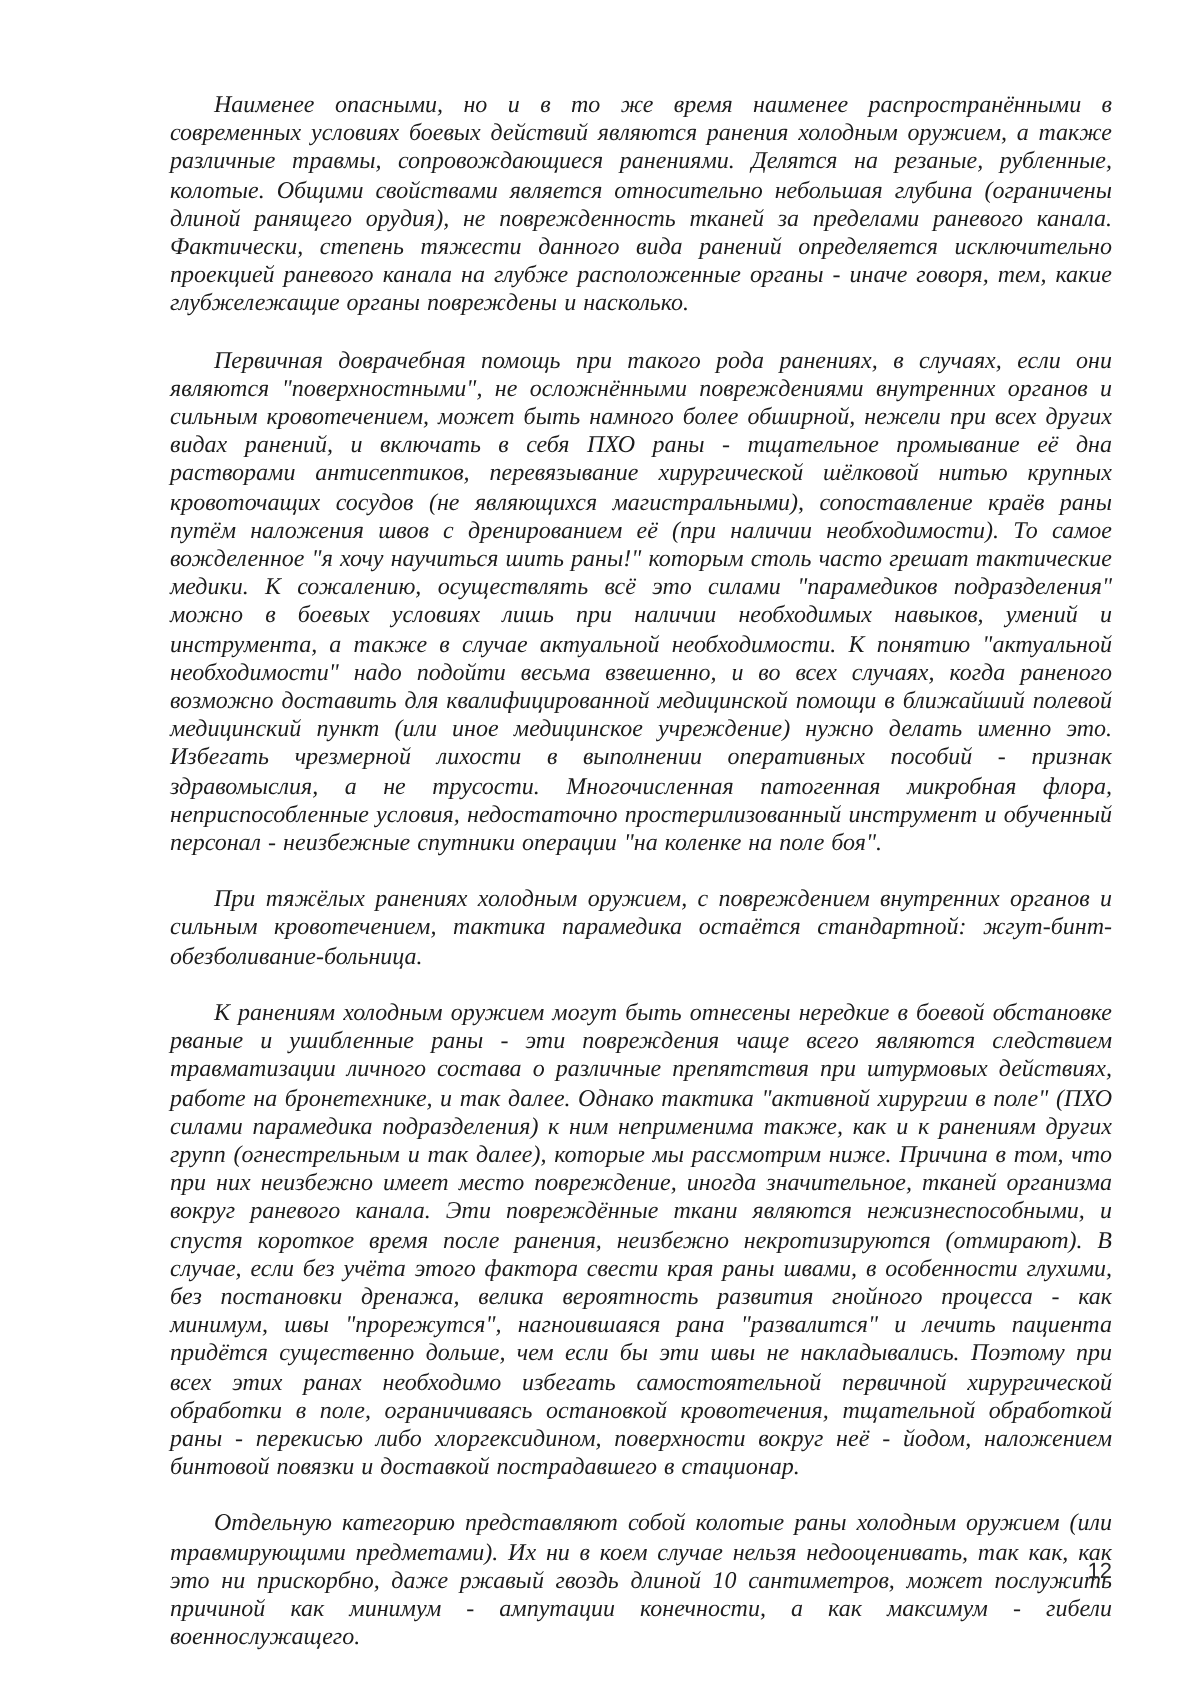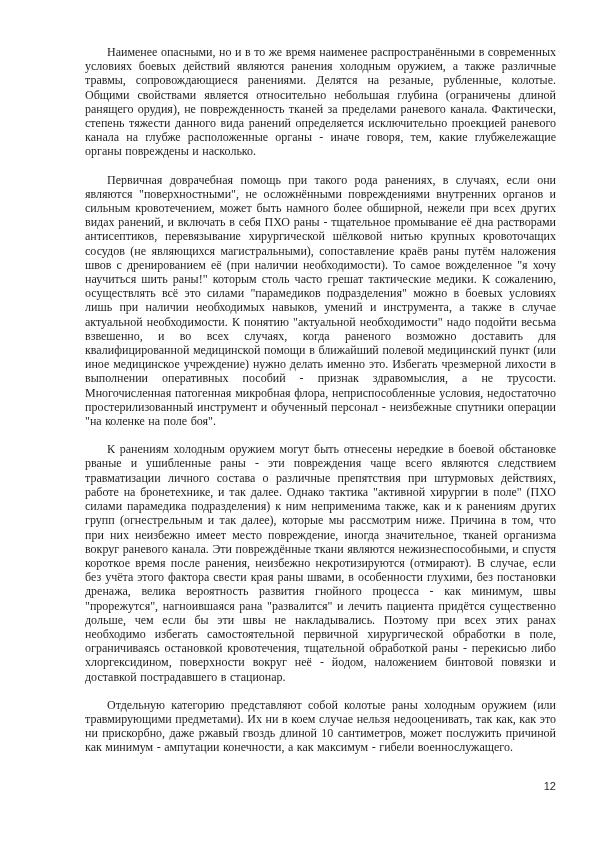--- a/index.html
+++ b/index.html
@@ -22,34 +22,36 @@
     left: 85px;
     right: 44px;
   }
   .text-body p {
     margin: 0 0 14px 0;
     font-size: 12px;
     line-height: 14.2px;
     text-align: justify;
     text-indent: 22px;
     word-spacing: 0.5px;
+    font-style: italic;
   }
   .page-number {
     position: absolute;
     top: 780px;
     right: 44px;
     font-family: Liberation Sans, sans-serif;
     font-size: 11px;
     color: #2a2a2a;
   }
 </style>
 </head>
 <body>
 
 <div class="doc-page">
   <div class="text-body">
     <p>Наименее опасными, но и в то же время наименее распространёнными в современных условиях боевых действий являются ранения холодным оружием, а также различные травмы, сопровождающиеся ранениями. Делятся на резаные, рубленные, колотые. Общими свойствами является относительно небольшая глубина (ограничены длиной ранящего орудия), не поврежденность тканей за пределами раневого канала. Фактически, степень тяжести данного вида ранений определяется исключительно проекцией раневого канала на глубже расположенные органы - иначе говоря, тем, какие глубжележащие органы повреждены и насколько.</p>
     <p>Первичная доврачебная помощь при такого рода ранениях, в случаях, если они являются "поверхностными", не осложнёнными повреждениями внутренних органов и сильным кровотечением, может быть намного более обширной, нежели при всех других видах ранений, и включать в себя ПХО раны - тщательное промывание её дна растворами антисептиков, перевязывание хирургической шёлковой нитью крупных кровоточащих сосудов (не являющихся магистральными), сопоставление краёв раны путём наложения швов с дренированием её (при наличии необходимости). То самое вожделенное "я хочу научиться шить раны!" которым столь часто грешат тактические медики. К сожалению, осуществлять всё это силами "парамедиков подразделения" можно в боевых условиях лишь при наличии необходимых навыков, умений и инструмента, а также в случае актуальной необходимости. К понятию "актуальной необходимости" надо подойти весьма взвешенно, и во всех случаях, когда раненого возможно доставить для квалифицированной медицинской помощи в ближайший полевой медицинский пункт (или иное медицинское учреждение) нужно делать именно это. Избегать чрезмерной лихости в выполнении оперативных пособий - признак здравомыслия, а не трусости. Многочисленная патогенная микробная флора, неприспособленные условия, недостаточно простерилизованный инструмент и обученный персонал - неизбежные спутники операции "на коленке на поле боя".</p>
+    <p>При тяжёлых ранениях холодным оружием, с повреждением внутренних органов и сильным кровотечением, тактика парамедика остаётся стандартной: жгут-бинт-обезболивание-больница.</p>
     <p>К ранениям холодным оружием могут быть отнесены нередкие в боевой обстановке рваные и ушибленные раны - эти повреждения чаще всего являются следствием травматизации личного состава о различные препятствия при штурмовых действиях, работе на бронетехнике, и так далее. Однако тактика "активной хирургии в поле" (ПХО силами парамедика подразделения) к ним неприменима также, как и к ранениям других групп (огнестрельным и так далее), которые мы рассмотрим ниже. Причина в том, что при них неизбежно имеет место повреждение, иногда значительное, тканей организма вокруг раневого канала. Эти повреждённые ткани являются нежизнеспособными, и спустя короткое время после ранения, неизбежно некротизируются (отмирают). В случае, если без учёта этого фактора свести края раны швами, в особенности глухими, без постановки дренажа, велика вероятность развития гнойного процесса - как минимум, швы "прорежутся", нагноившаяся рана "развалится" и лечить пациента придётся существенно дольше, чем если бы эти швы не накладывались. Поэтому при всех этих ранах необходимо избегать самостоятельной первичной хирургической обработки в поле, ограничиваясь остановкой кровотечения, тщательной обработкой раны - перекисью либо хлоргексидином, поверхности вокруг неё - йодом, наложением бинтовой повязки и доставкой пострадавшего в стационар.</p>
     <p>Отдельную категорию представляют собой колотые раны холодным оружием (или травмирующими предметами). Их ни в коем случае нельзя недооценивать, так как, как это ни прискорбно, даже ржавый гвоздь длиной 10 сантиметров, может послужить причиной как минимум - ампутации конечности, а как максимум - гибели военнослужащего.</p>
   </div>
   <div class="page-number">12</div>
 </div>
 
 </body></html>

